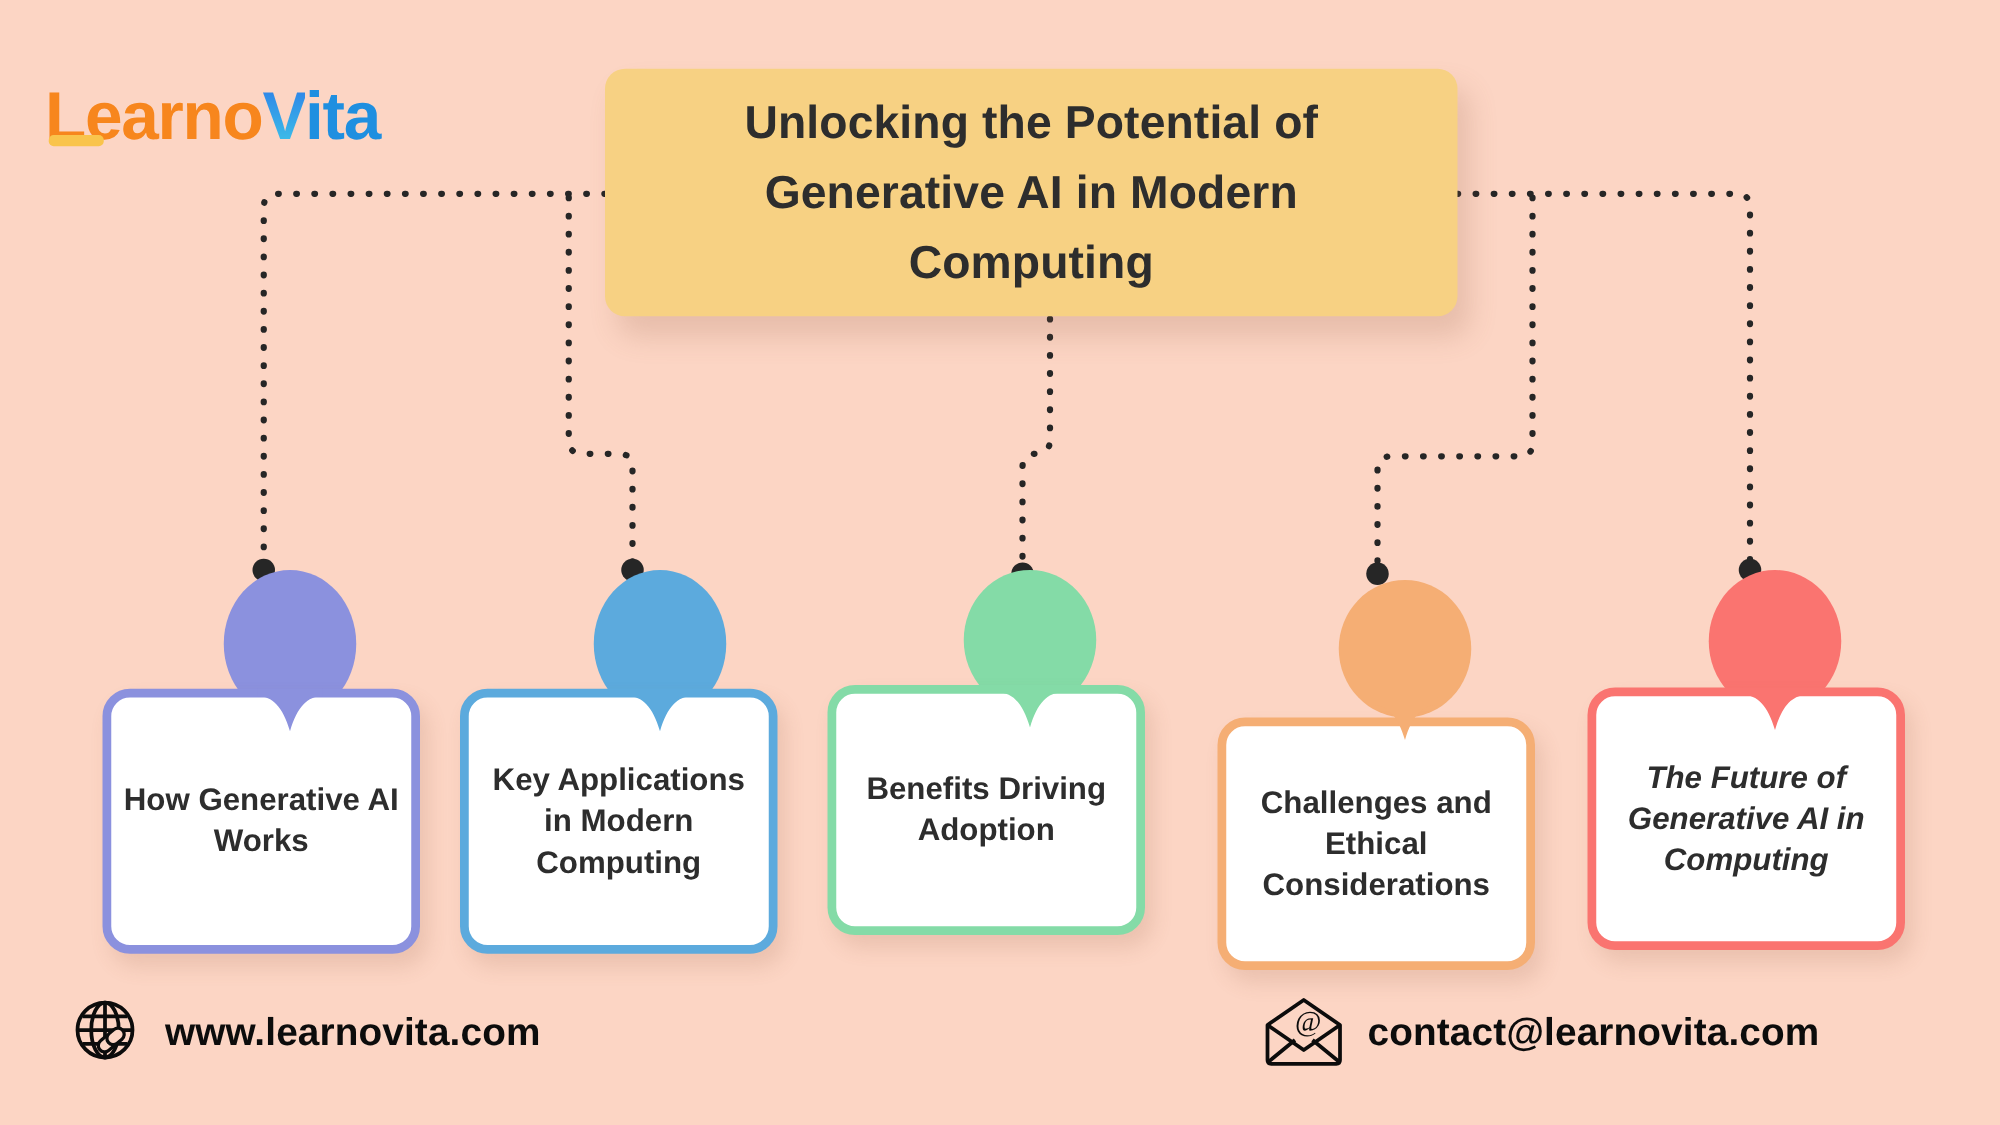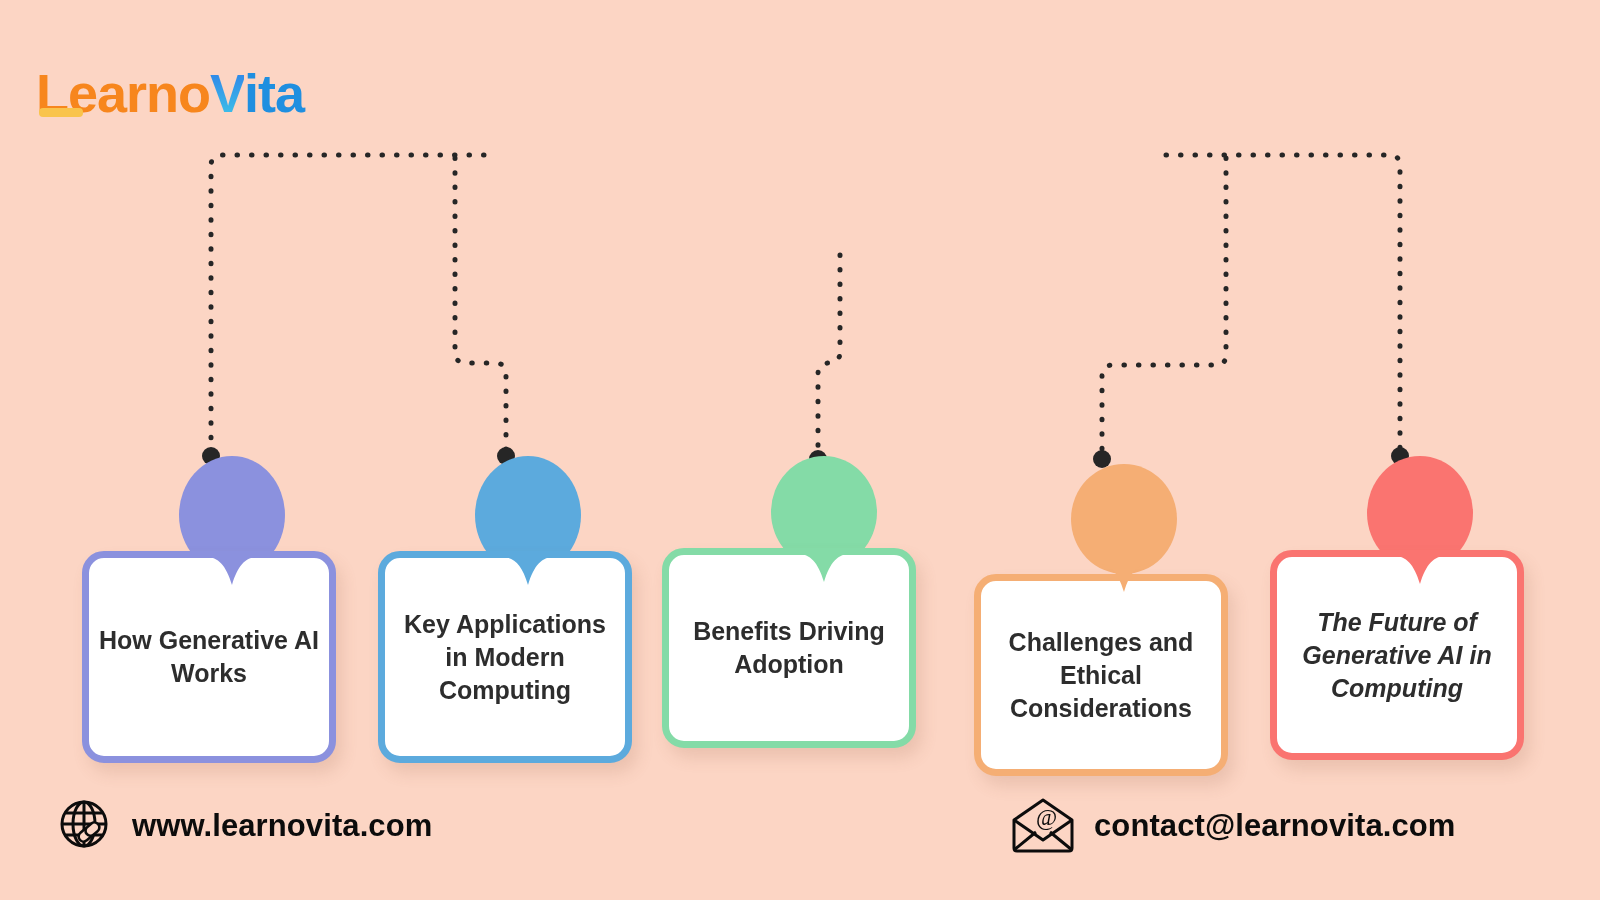--- a/index.html
+++ b/index.html
@@ -150,21 +150,21 @@
   .node-notch svg { display: block; }
 
   
   #node-1 { left: 60px; }
   #node-2 { left: 356px; }
   #node-3 { left: 652px; }
   #node-4 { left: 952px; }
   #node-5 { left: 1248px; }
 
   #node-1 .node-card { margin-left: 22px; }
-  #node-2 .node-card { margin-left: 22px; }
+  #node-2 .node-card { margin-left: 12px; }
   #node-3 .node-card { margin-left: 10px; }
   #node-4 .node-card { margin-left: 22px; }
   #node-5 .node-card { margin-left: 22px; }
 
   #node-1 .node-circle, #node-2 .node-circle, #node-3 .node-circle,
   #node-4 .node-circle, #node-5 .node-circle { margin-left: -31px; }
   #node-1 .node-notch, #node-2 .node-notch, #node-3 .node-notch,
   #node-4 .node-notch, #node-5 .node-notch { margin-left: -4px; }
 
   #node-3 .node-card { height: 200px; top: 92px; }
@@ -219,20 +219,23 @@
 
     <path class="conn-path" d="M 1166 155 L 1389 155 Q 1400 155 1400 166 L 1400 452"></path>
 
     <circle class="conn-dot" cx="211" cy="456" r="9"></circle>
     <circle class="conn-dot" cx="506" cy="456" r="9"></circle>
     <circle class="conn-dot" cx="818" cy="459" r="9"></circle>
     <circle class="conn-dot" cx="1102" cy="459" r="9"></circle>
     <circle class="conn-dot" cx="1400" cy="456" r="9"></circle>
   </svg>
 
+  <div id="title-card">
+    <h1>Unlocking the Potential of Generative AI in Modern Computing</h1>
+  </div>
 
   <div class="node" id="node-1">
     <div class="node-circle" style="background:#8B91DE;"></div>
     <div class="node-card" style="border-color:#8B91DE;">
       <p>How Generative AI Works</p>
     </div>
     <div class="node-notch">
       <svg width="52" height="40" viewBox="0 0 52 40">
           <path d="M0 0 H52 V6 C 40 6, 32 14, 26 34 C 20 14, 12 6, 0 6 Z" fill="#8B91DE"></path>
         </svg>

